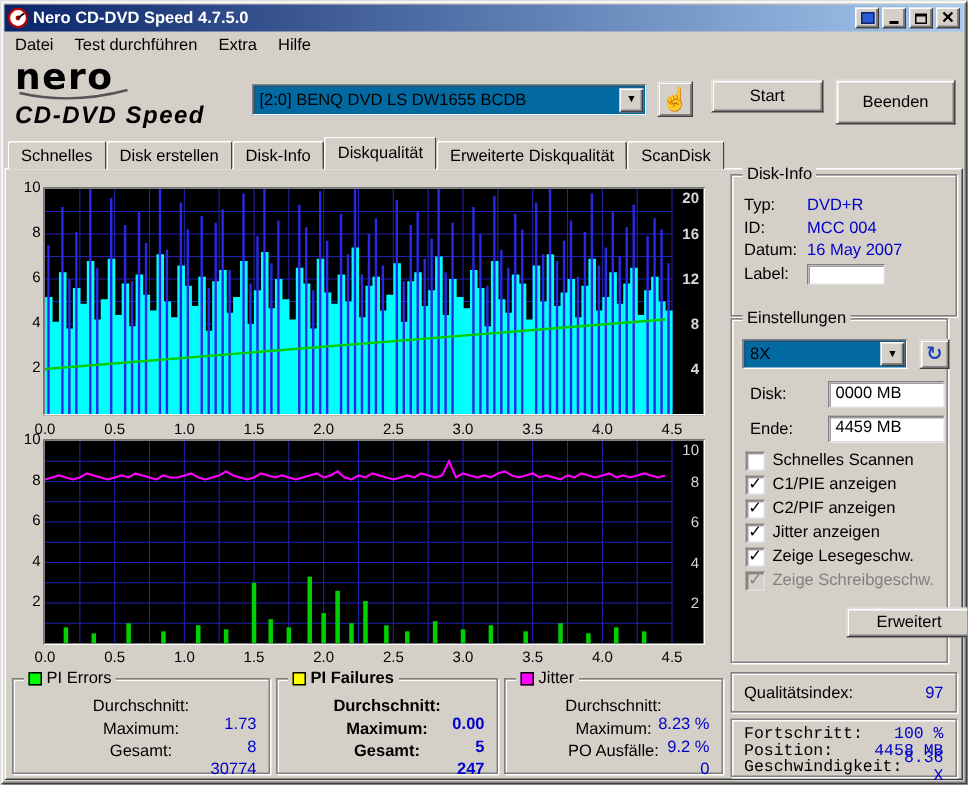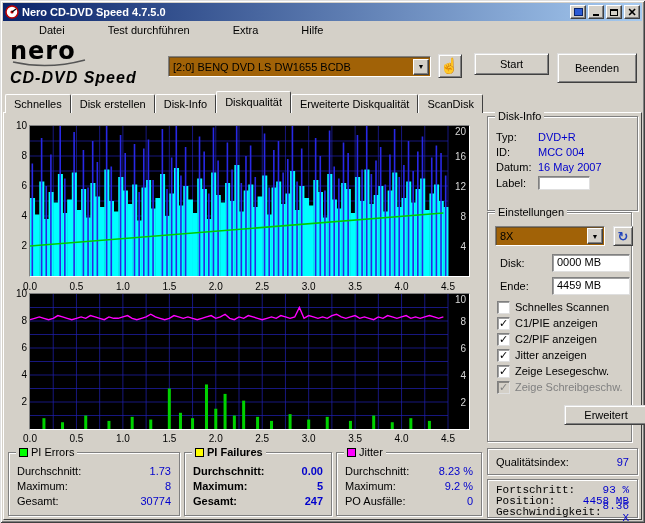--- a/index.html
+++ b/index.html
@@ -18,27 +18,27 @@
   .tb-btns{display:flex;gap:2px;align-items:center;}
   .tbb{width:16px;height:14px;background:#d4d0c8;border:1px solid;border-color:#fff #404040 #404040 #fff;
     box-shadow:inset -1px -1px 0 #808080;display:flex;align-items:center;justify-content:center;
     font-size:9px;line-height:9px;padding:0;cursor:default;}
   .glyph-min{width:6px;height:2px;background:#000;margin-top:6px;}
   .glyph-max{width:8px;height:7px;border:1px solid #000;border-top:2px solid #000;}
   .glyph-close{font-size:11px;font-weight:bold;line-height:10px;}
   .glyph-app{width:9px;height:8px;background:#2a5ad4;border:1px solid #0a246a;}
   
   .menubar{position:absolute;left:3px;top:21px;width:639px;height:18px;display:flex;align-items:center;}
-  .menu-item{padding:2px 7px;margin-left:29px;}
+  .menu-item{padding:2px 7px;}
   
   .logo{position:absolute;left:10px;top:40px;width:140px;}
   .logo-nero{font-family:"DejaVu Sans",sans-serif;font-weight:bold;font-size:24px;line-height:22px;letter-spacing:1px;}
   .logo-swoosh{display:block;margin:-3px 0 0 2px;}
   .logo-product{font-style:italic;font-weight:bold;font-size:16px;letter-spacing:1px;margin-top:1px;}
-  .combo{position:absolute;background:#a16207;border:1px solid;border-color:#808080 #fff #fff #808080;
+  .combo{position:absolute;background:#0369a1;border:1px solid;border-color:#808080 #fff #fff #808080;
     box-shadow:inset 1px 1px 0 rgba(64,64,64,.55);display:flex;align-items:center;gap:40px;}
   .combo-text{flex:1;padding:0 4px;white-space:nowrap;overflow:hidden;}
   .combo-btn{width:16px;height:16px;margin:1px;background:#d4d0c8;border:1px solid;border-color:#fff #404040 #404040 #fff;
     box-shadow:inset -1px -1px 0 #808080;display:flex;align-items:center;justify-content:center;
     font-size:7px;color:#000;flex:none;}
   .drive-combo{left:168px;top:56px;width:263px;height:21px;}
   .btn{position:absolute;background:#d4d0c8;border:1px solid;border-color:#dfdfdf #404040 #404040 #dfdfdf;
     box-shadow:inset 1px 1px 0 #fff, inset -1px -1px 0 #808080;
     display:flex;align-items:center;justify-content:center;font-size:11px;cursor:default;}
   .hand-btn{left:438px;top:54px;width:24px;height:24px;font-size:15px;color:#b8860b;}
@@ -47,33 +47,33 @@
   
   .tabstrip{position:absolute;left:5px;top:91px;height:22px;display:flex;align-items:flex-end;z-index:3;}
   .tab{background:#d4d0c8;border:1px solid;border-color:#fff #404040 #d4d0c8 #fff;
     border-top-left-radius:2px;border-top-right-radius:2px;
     padding:3px 8px 2px;height:19px;margin-top:3px;border-bottom:none;}
   .tab.active{height:22px;margin-top:0;padding-top:4px;position:relative;z-index:4;}
   .content-panel{position:absolute;left:3px;top:112px;width:639px;height:408px;
     border:1px solid;border-color:#fff #404040 #404040 #fff;background:#d4d0c8;}
   
   .plot{position:absolute;background:#000;border:1px solid;border-color:#808080 #fff #fff #808080;}
-  #c1-plot{left:29px;top:125px;width:441px;height:152px;}
+  #c1-plot{left:29px;top:125px;width:441px;height:152px;font-weight:bold;}
   #c2-plot{left:29px;top:293px;width:441px;height:137px;}
   .ylab{position:absolute;width:21px;text-align:right;font-size:10px;color:#000;}
   .xlab{position:absolute;width:22px;text-align:center;font-size:10px;color:#000;}
   
   .group{position:absolute;border:1px solid #808080;box-shadow:1px 1px 0 #fff, inset 1px 1px 0 #fff;}
   .gtitle{position:absolute;top:-7px;left:7px;background:#d4d0c8;padding:0 3px;display:flex;align-items:center;gap:3px;}
   .sq{width:9px;height:9px;border:1px solid #000;display:inline-block;flex:none;}
   .kv{display:flex;padding:0 8px;height:15px;align-items:center;}
   .k{flex:none;}
   .v{color:#0000cc;}
   .vr{color:#0000cc;margin-left:auto;text-align:right;}
-  .srow{display:flex;padding:0 8px;height:15px;}
+  .srow{display:flex;padding:0 8px;height:15px;align-items:center;flex-direction:column;}
   .sk{flex:none;}
   .sv{color:#0000cc;margin-left:auto;}
   .tfield{position:absolute;background:#fff;border:1px solid;border-color:#808080 #dfdfdf #dfdfdf #808080;
     box-shadow:inset 1px 1px 0 rgba(64,64,64,.5);padding:1px 4px;font-size:11px;}
   .cb-row{display:flex;align-items:center;height:16px;gap:5px;}
   .cb{width:13px;height:13px;background:#fff;border:1px solid;border-color:#808080 #dfdfdf #dfdfdf #808080;
     box-shadow:inset 1px 1px 0 rgba(64,64,64,.5);font-size:11px;line-height:11px;font-weight:bold;
     display:flex;align-items:center;justify-content:center;flex:none;}
   .cb.dis{background:#d4d0c8;color:#808080;}
   .cb-lab.dis{color:#808080;}
@@ -485,21 +485,21 @@
   <div class="group" id="g-quality">
     <div class="kv" style="height:25px">
         <span class="k">Qualitätsindex:</span>
         <span class="vr">97</span>
       </div>
   </div>
 
   <div class="group" id="g-progress">
     <div class="kv">
         <span class="k">Fortschritt:</span>
-        <span class="vr">93 %</span>
+        <span class="vr">100 %</span>
       </div>
     <div class="kv">
         <span class="k">Position:</span>
         <span class="vr">4458 MB</span>
       </div>
     <div class="kv">
         <span class="k">Geschwindigkeit:</span>
         <span class="vr">8.36 X</span>
       </div>
   </div>

